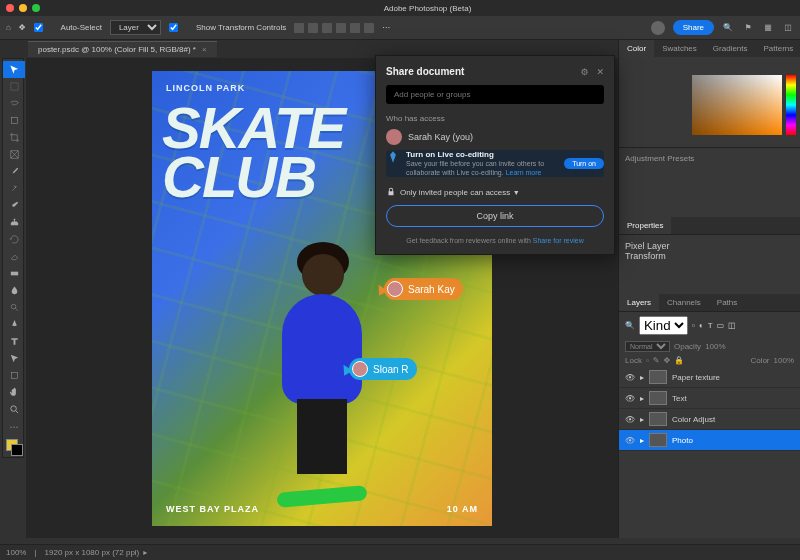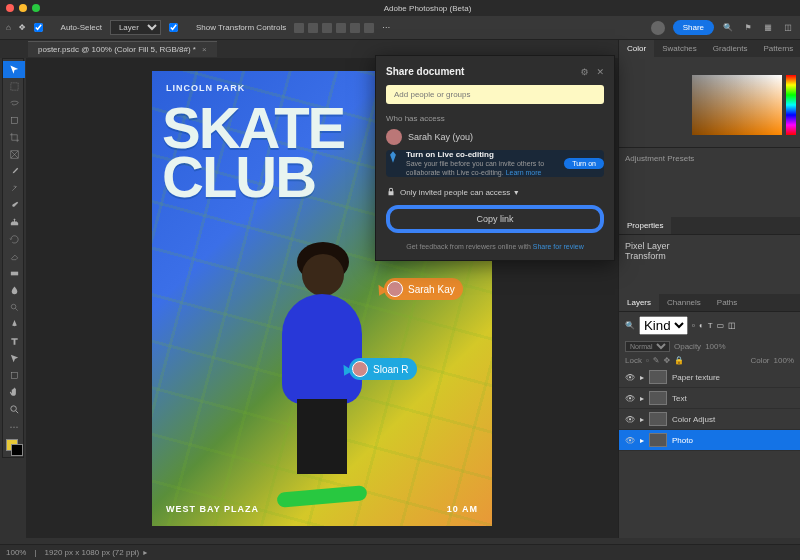--- a/index.html
+++ b/index.html
@@ -40,21 +40,21 @@
 .tools .tool svg { width: 11px; height: 11px; }
 .tools .swatch-area { padding: 4px 3px; }
 .tools .swatch-fg { width: 12px; height: 12px; background: #e6c838; border: 1px solid #888; position: relative; }
 .tools .swatch-bg { width: 12px; height: 12px; background: #000; border: 1px solid #888; position: absolute; margin-top: -7px; margin-left: 5px; }
 
 
 .canvas-area { position: absolute; left: 26px; top: 58px; right: 182px; bottom: 22px; background: #262626; display: flex; align-items: center; justify-content: center; overflow: hidden; }
 .poster { width: 340px; height: 455px; position: relative; background: linear-gradient(135deg, #2b5fd9 0%, #3b6fe8 30%, #5a8f3a 55%, #d4c828 75%, #e89838 100%); overflow: hidden; }
 .poster .grid-overlay { position: absolute; inset: 0; background-image: repeating-linear-gradient(15deg, transparent 0, transparent 42px, rgba(120,180,40,0.25) 42px, rgba(120,180,40,0.25) 45px), repeating-linear-gradient(105deg, transparent 0, transparent 42px, rgba(120,180,40,0.25) 42px, rgba(120,180,40,0.25) 45px); opacity: 0.6; }
 .poster .top-row { position: absolute; top: 12px; left: 14px; right: 14px; display: flex; justify-content: space-between; font-size: 9px; font-weight: 600; letter-spacing: 1px; color: #e6f0ff; }
-.poster .title { position: absolute; top: 32px; left: 10px; right: 10px; font-size: 58px; font-weight: 900; line-height: 0.85; letter-spacing: -2px; color: #e8f4f0; text-shadow: 0 2px 0 rgba(0,60,120,0.3); }
+.poster .title { position: absolute; top: 32px; left: 10px; right: 10px; font-size: 58px; font-weight: 900; line-height: 0.85; letter-spacing: -2px; color: #e8f4f0; font-style: italic; text-shadow: 0 2px 0 rgba(0,60,120,0.3); }
 .poster .title .line { display: block; }
 .poster .bottom-row { position: absolute; bottom: 12px; left: 14px; right: 14px; display: flex; justify-content: space-between; font-size: 9px; font-weight: 600; letter-spacing: 1px; color: #fff; }
 .poster .skater { position: absolute; bottom: 22px; left: 50%; transform: translateX(-50%); width: 150px; height: 280px; }
 .poster .skater .body { position: absolute; top: 70px; left: 35px; width: 80px; height: 110px; background: #2838d8; border-radius: 40px 40px 20px 20px; }
 .poster .skater .head { position: absolute; top: 30px; left: 55px; width: 42px; height: 42px; background: #3a2818; border-radius: 50%; }
 .poster .skater .hair { position: absolute; top: 18px; left: 50px; width: 52px; height: 40px; background: #1a0f08; border-radius: 50%; }
 .poster .skater .legs { position: absolute; top: 175px; left: 50px; width: 50px; height: 75px; background: #1a1a1a; }
 .poster .skater .board { position: absolute; bottom: 0; left: 30px; width: 90px; height: 15px; background: #28c840; border-radius: 8px; transform: rotate(-5deg); }
 
 
@@ -67,34 +67,34 @@
 .c1 .pill { background: #e8892b; }
 .c2 { top: 300px; left: 315px; }
 .c2 .pointer { border-bottom-color: #1fa8e0; }
 .c2 .pill { background: #1fa8e0; }
 
 
 .share-dialog { position: absolute; top: 55px; right: 185px; width: 240px; background: #2e2e2e; border: 1px solid #1a1a1a; box-shadow: 0 4px 20px rgba(0,0,0,0.5); padding: 10px; z-index: 80; font-size: 9px; }
 .share-dialog .header { display: flex; justify-content: space-between; align-items: center; margin-bottom: 8px; }
 .share-dialog .header .title { font-size: 10px; font-weight: 600; color: #eee; }
 .share-dialog .header .icons { display: flex; gap: 8px; color: #888; }
-.share-dialog .input-row { background: #fef9c3; border-radius: 3px; padding: 5px 8px; color: #777; font-size: 8px; margin-bottom: 10px; }
+.share-dialog .input-row { background: #000000; border-radius: 3px; padding: 5px 8px; color: #777; font-size: 8px; margin-bottom: 10px; }
 .share-dialog .section-label { font-size: 8px; color: #999; margin-bottom: 6px; }
 .share-dialog .person-row { display: flex; align-items: center; gap: 6px; margin-bottom: 5px; }
 .share-dialog .person-row .av { width: 16px; height: 16px; border-radius: 50%; background: #b77; }
 .share-dialog .promo { background: #1a2838; border-radius: 4px; padding: 0; margin-bottom: 10px; position: relative; display: flex; gap: 6px; }
 .share-dialog .promo .diamond { width: 14px; height: 14px; color: #3a8fd8; flex-shrink: 0; }
 .share-dialog .promo .text { flex: 1; }
 .share-dialog .promo .text .t1 { font-weight: 600; color: #eee; font-size: 8px; }
 .share-dialog .promo .text .t2 { font-size: 7px; color: #999; line-height: 1.3; }
 .share-dialog .promo .text .t2 a { color: #3a8fd8; }
 .share-dialog .promo .turn-on { background: #1473e6; color: #fff; border: none; border-radius: 9px; padding: 2px 8px; font-size: 7px; align-self: center; }
 .share-dialog .access-row { display: flex; align-items: center; gap: 4px; font-size: 8px; color: #ccc; margin-bottom: 8px; }
 .share-dialog .access-row svg { width: 10px; height: 10px; }
-.share-dialog .copy-link { width: 100%; background: transparent; border: 4px solid #3b82f6; color: #ccc; border-radius: 12px; padding: 5px; font-size: 9px; cursor: pointer; }
+.share-dialog .copy-link { width: 100%; background: transparent; border: 1px solid #3b82f6; color: #ccc; border-radius: 12px; padding: 5px; font-size: 9px; cursor: pointer; }
 .share-dialog .footer-text { text-align: center; font-size: 7px; color: #888; margin-top: 10px; }
 .share-dialog .footer-text a { color: #3a8fd8; }
 
 
 .right-panels { position: absolute; right: 0; top: 40px; bottom: 22px; width: 182px; background: #383838; border-left: 1px solid #222; display: flex; flex-direction: column; }
 .panel-tabs { display: flex; font-size: 8px; background: #2e2e2e; }
 .panel-tabs span { padding: 4px 8px; color: #999; cursor: pointer; }
 .panel-tabs span.active { background: #383838; color: #eee; }
 .color-panel { height: 90px; padding: 4px; position: relative; }
 .color-gradient { position: absolute; right: 18px; top: 18px; width: 90px; height: 60px; background: linear-gradient(to bottom, #fff, #ff8800), linear-gradient(to right, #888, transparent); background-blend-mode: multiply; }

